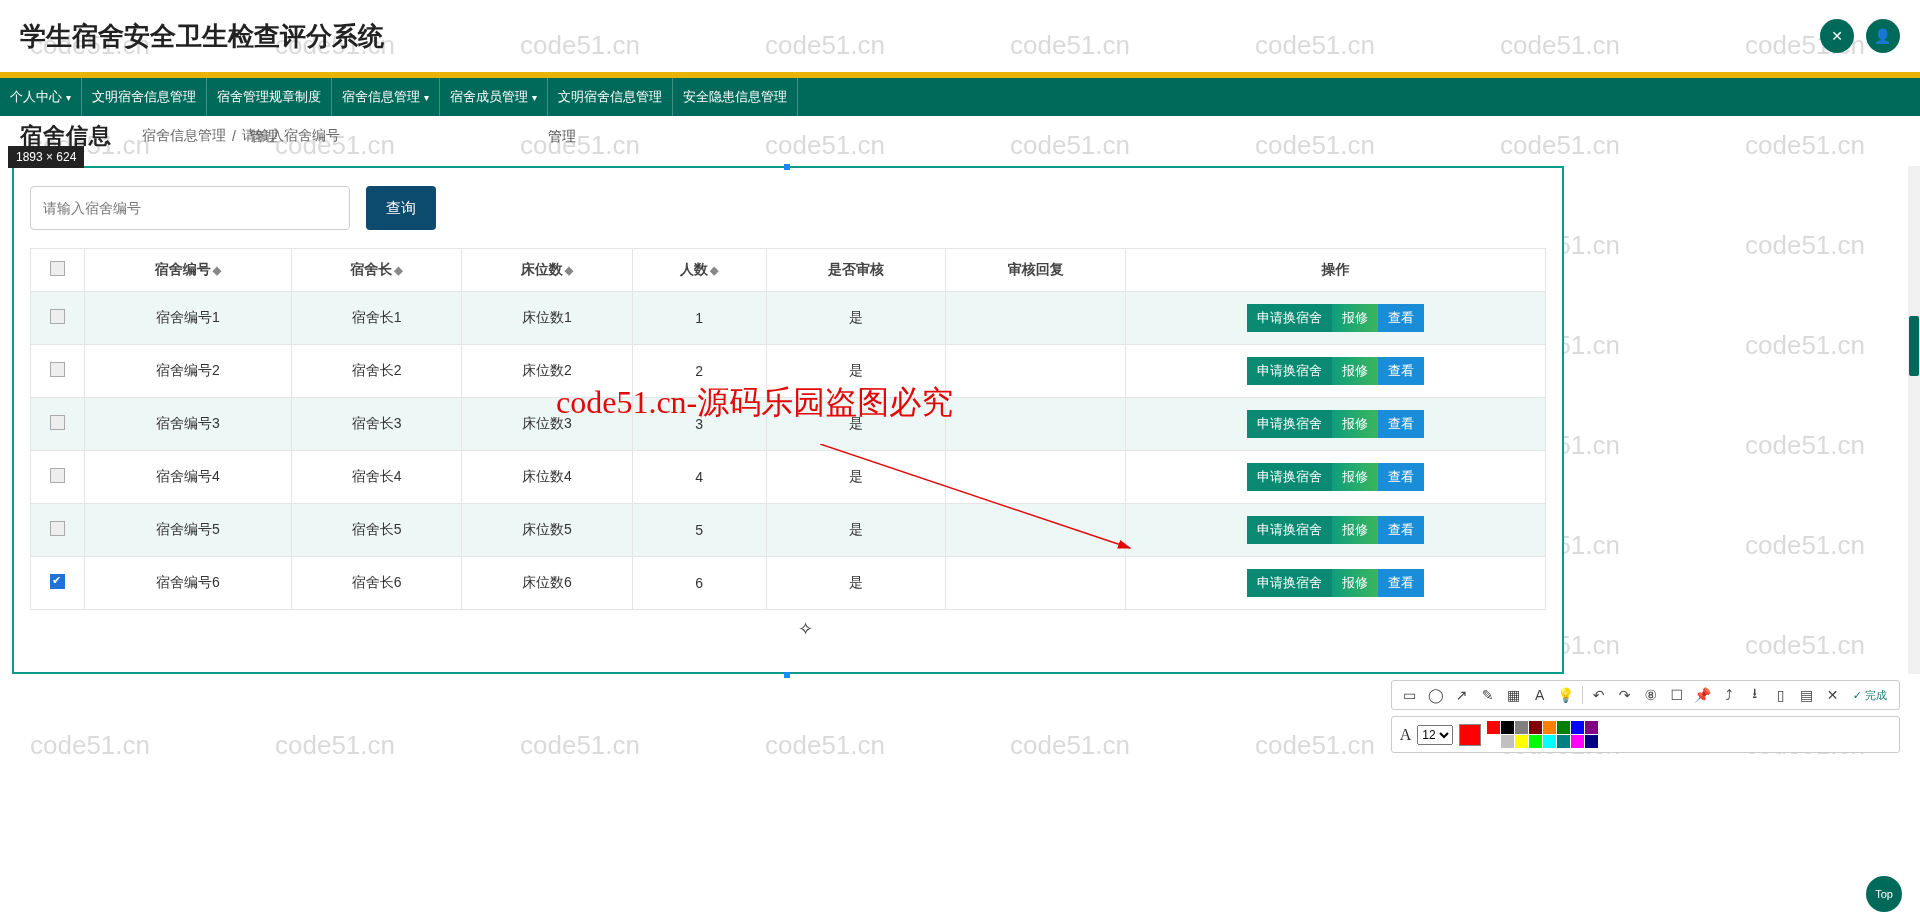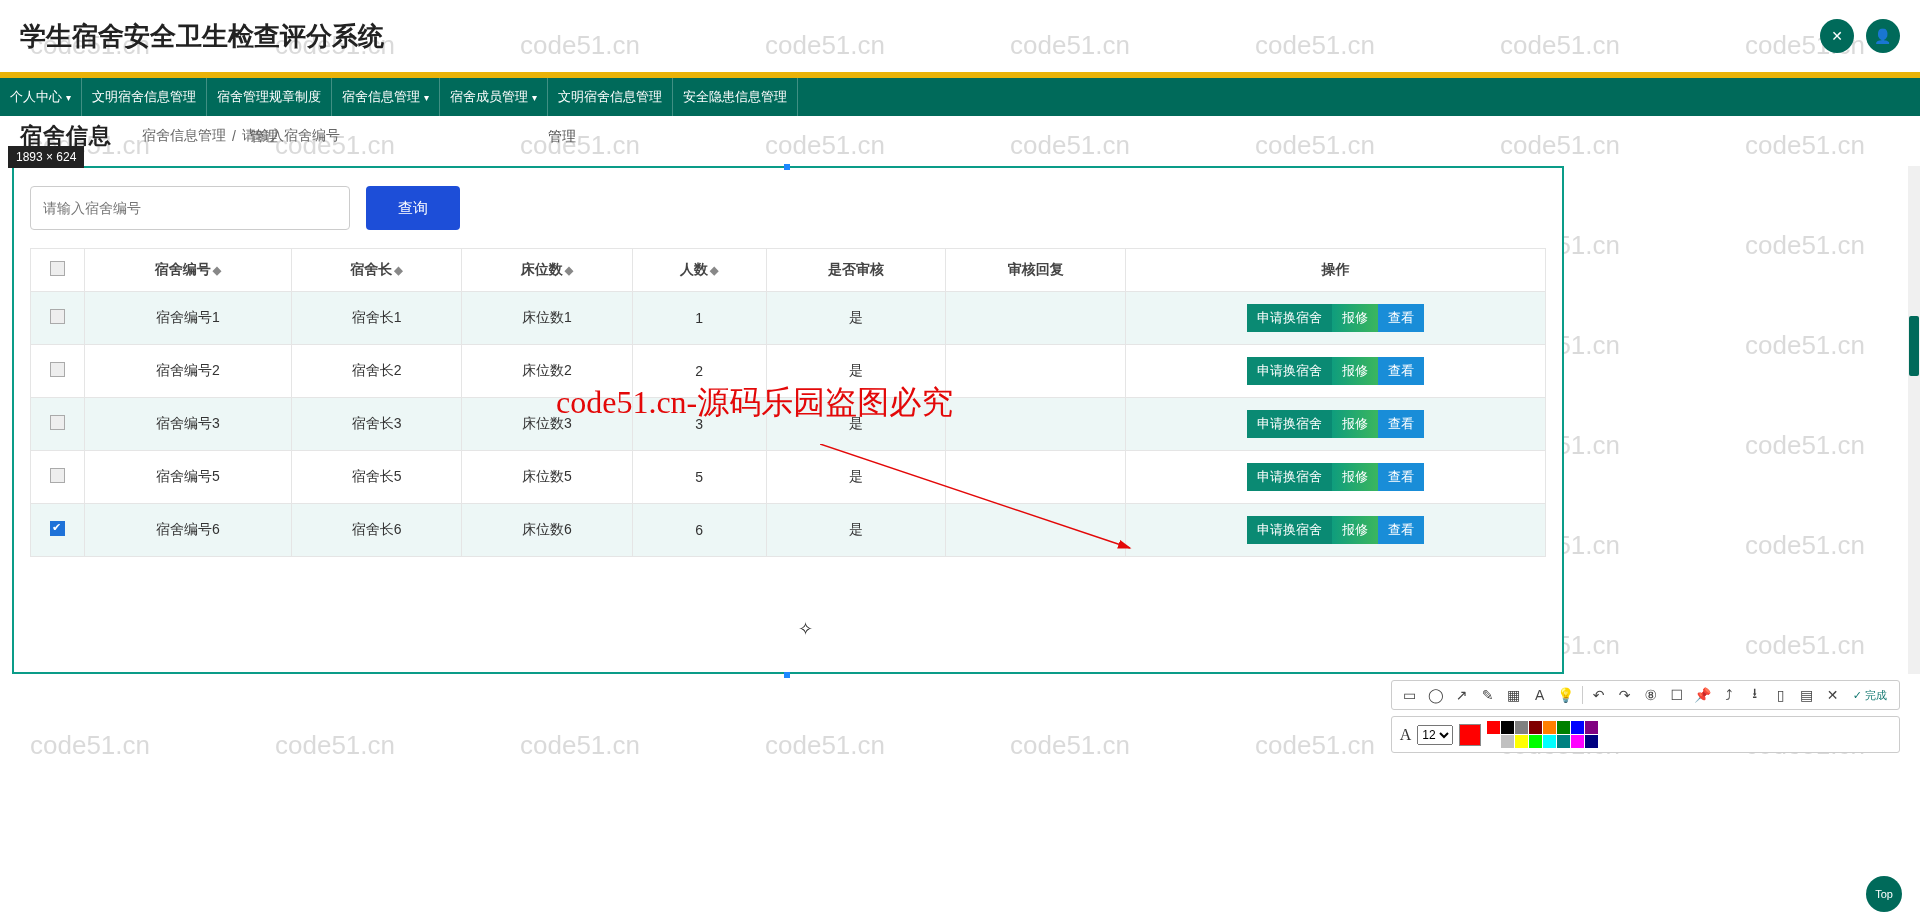--- a/index.html
+++ b/index.html
@@ -27,21 +27,21 @@
 .crumb { height: 40px; display: flex; align-items: center; padding: 16px 20px; color: #666; font-size: 14px; position: relative; z-index: 2; }
 .crumb .title { font-size: 22px; font-weight: 700; color: #222; margin-right: 30px; letter-spacing: 1px; }
 .crumb .sep { margin: 0 6px; }
 
 
 .panel-outer { position: absolute; top: 166px; left: 12px; width: 1552px; height: 508px; border: 2px solid #0a9c88; background: #fff; z-index: 5; }
 .panel { padding: 18px 16px 0 16px; height: 100%; }
 
 .search-row { display: flex; align-items: center; gap: 16px; margin-bottom: 18px; }
 .search-input { width: 320px; height: 44px; border: 1px solid #ccc; border-radius: 4px; padding: 0 12px; font-size: 14px; color: #888; }
-.search-btn { height: 44px; padding: 0 32px; background: #1d4ed8; color: #fff; border: none; border-radius: 4px; font-size: 15px; cursor: pointer; }
+.search-btn { height: 44px; padding: 0 20px; background: #0c4a6e; color: #fff; border: none; border-radius: 4px; font-size: 15px; cursor: pointer; }
 
 table { width: 100%; border-collapse: collapse; }
 th, td { border: 1px solid #e5e5e5; text-align: center; vertical-align: middle; padding: 12px 6px; font-size: 14px; }
 thead th { color: #444; font-weight: 700; background: #fff; }
 tbody tr:nth-child(odd) td { background: #edf7f6; }
 tbody tr:nth-child(even) td { background: #fff; }
 .sort { font-size: 11px; color: #888; margin-left: 2px; }
 
 .chk { width: 15px; height: 15px; border: 1px solid #aaa; display: inline-block; background: #eee; }
 .chk.checked { background: #1e72d8; border-color: #1e72d8; position: relative; }
@@ -235,20 +235,30 @@
             <td>宿舍编号3</td>
             <td>宿舍长3</td>
             <td>床位数3</td>
             <td>3</td>
             <td>是</td>
             <td></td>
             <td><span class="action-btn b-apply">申请换宿舍</span><span class="action-btn b-repair">报修</span><span class="action-btn b-view">查看</span></td>
           </tr>
           <tr>
             <td><span class="chk"></span></td>
+            <td>宿舍编号4</td>
+            <td>宿舍长4</td>
+            <td>床位数4</td>
+            <td>4</td>
+            <td>是</td>
+            <td></td>
+            <td><span class="action-btn b-apply">申请换宿舍</span><span class="action-btn b-repair">报修</span><span class="action-btn b-view">查看</span></td>
+          </tr>
+          <tr>
+            <td><span class="chk"></span></td>
             <td>宿舍编号5</td>
             <td>宿舍长5</td>
             <td>床位数5</td>
             <td>5</td>
             <td>是</td>
             <td></td>
             <td><span class="action-btn b-apply">申请换宿舍</span><span class="action-btn b-repair">报修</span><span class="action-btn b-view">查看</span></td>
           </tr>
           <tr>
             <td><span class="chk checked"></span></td>

